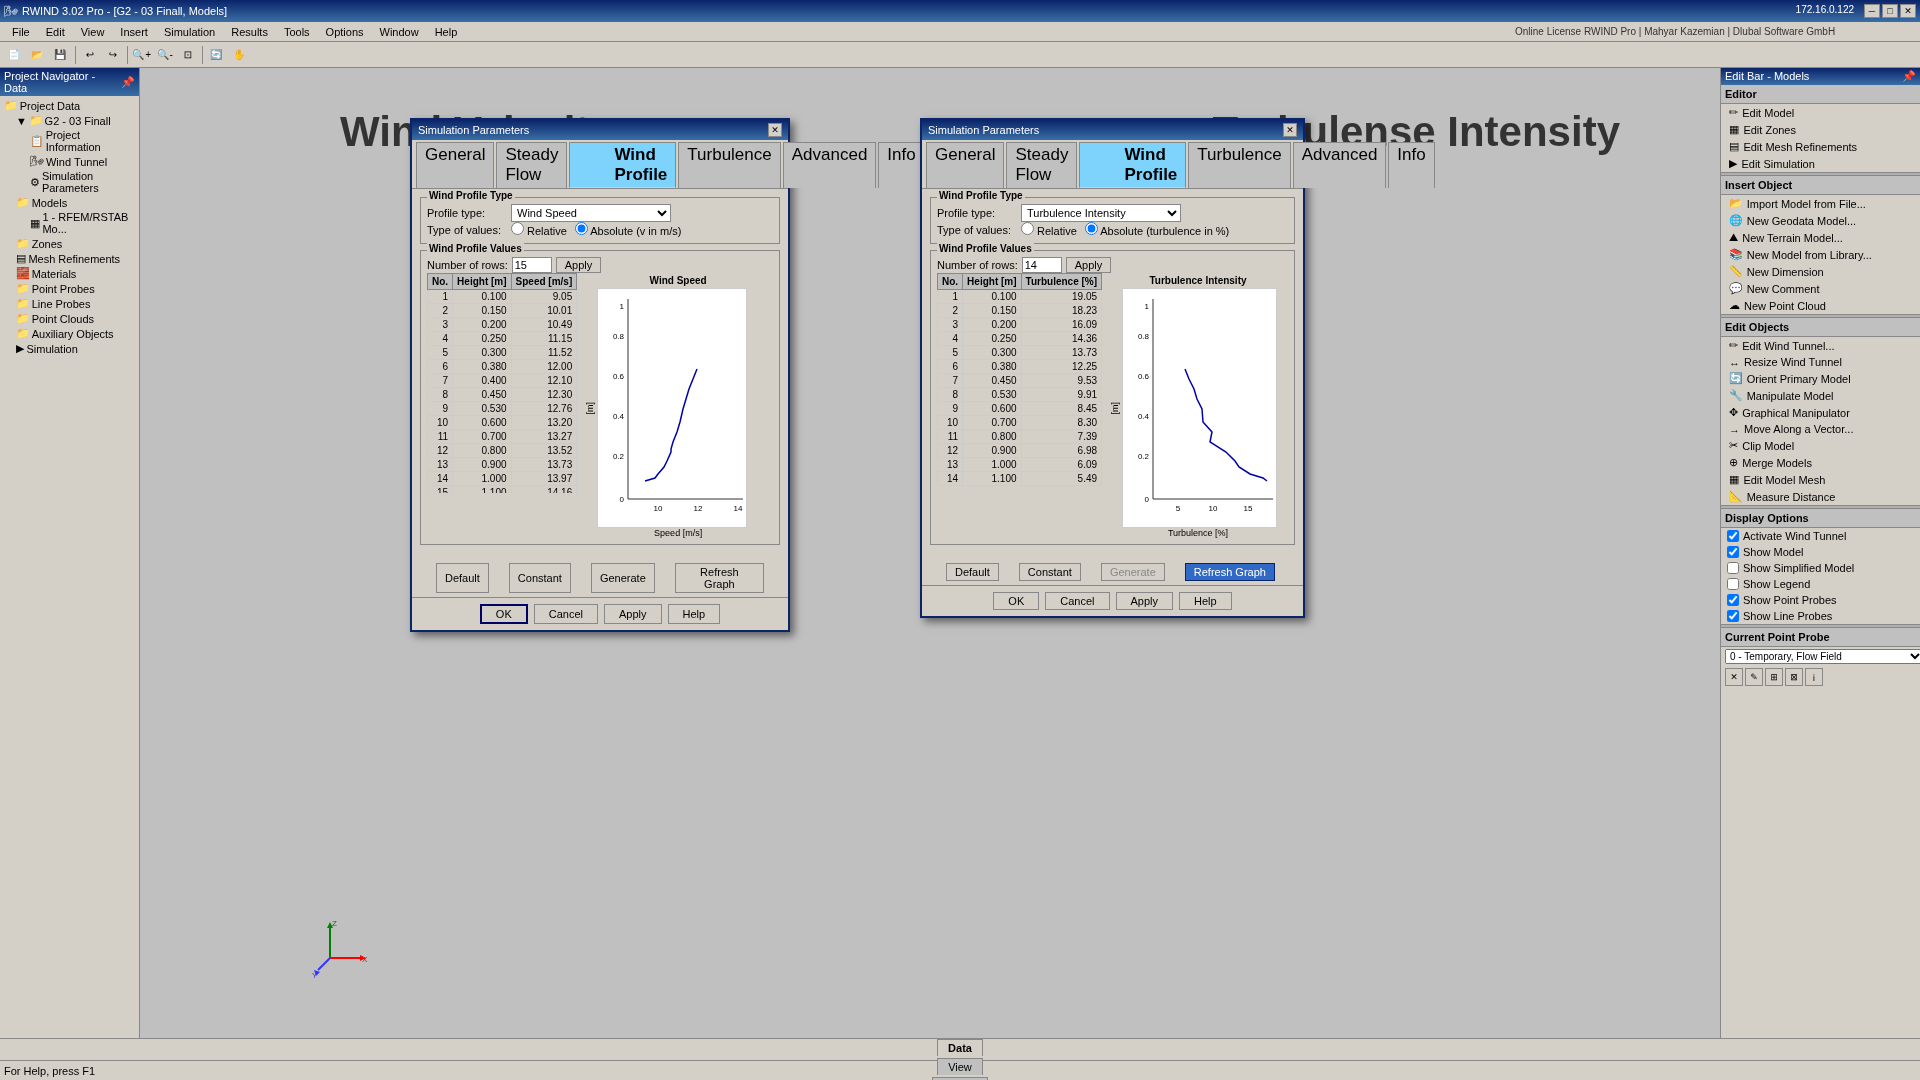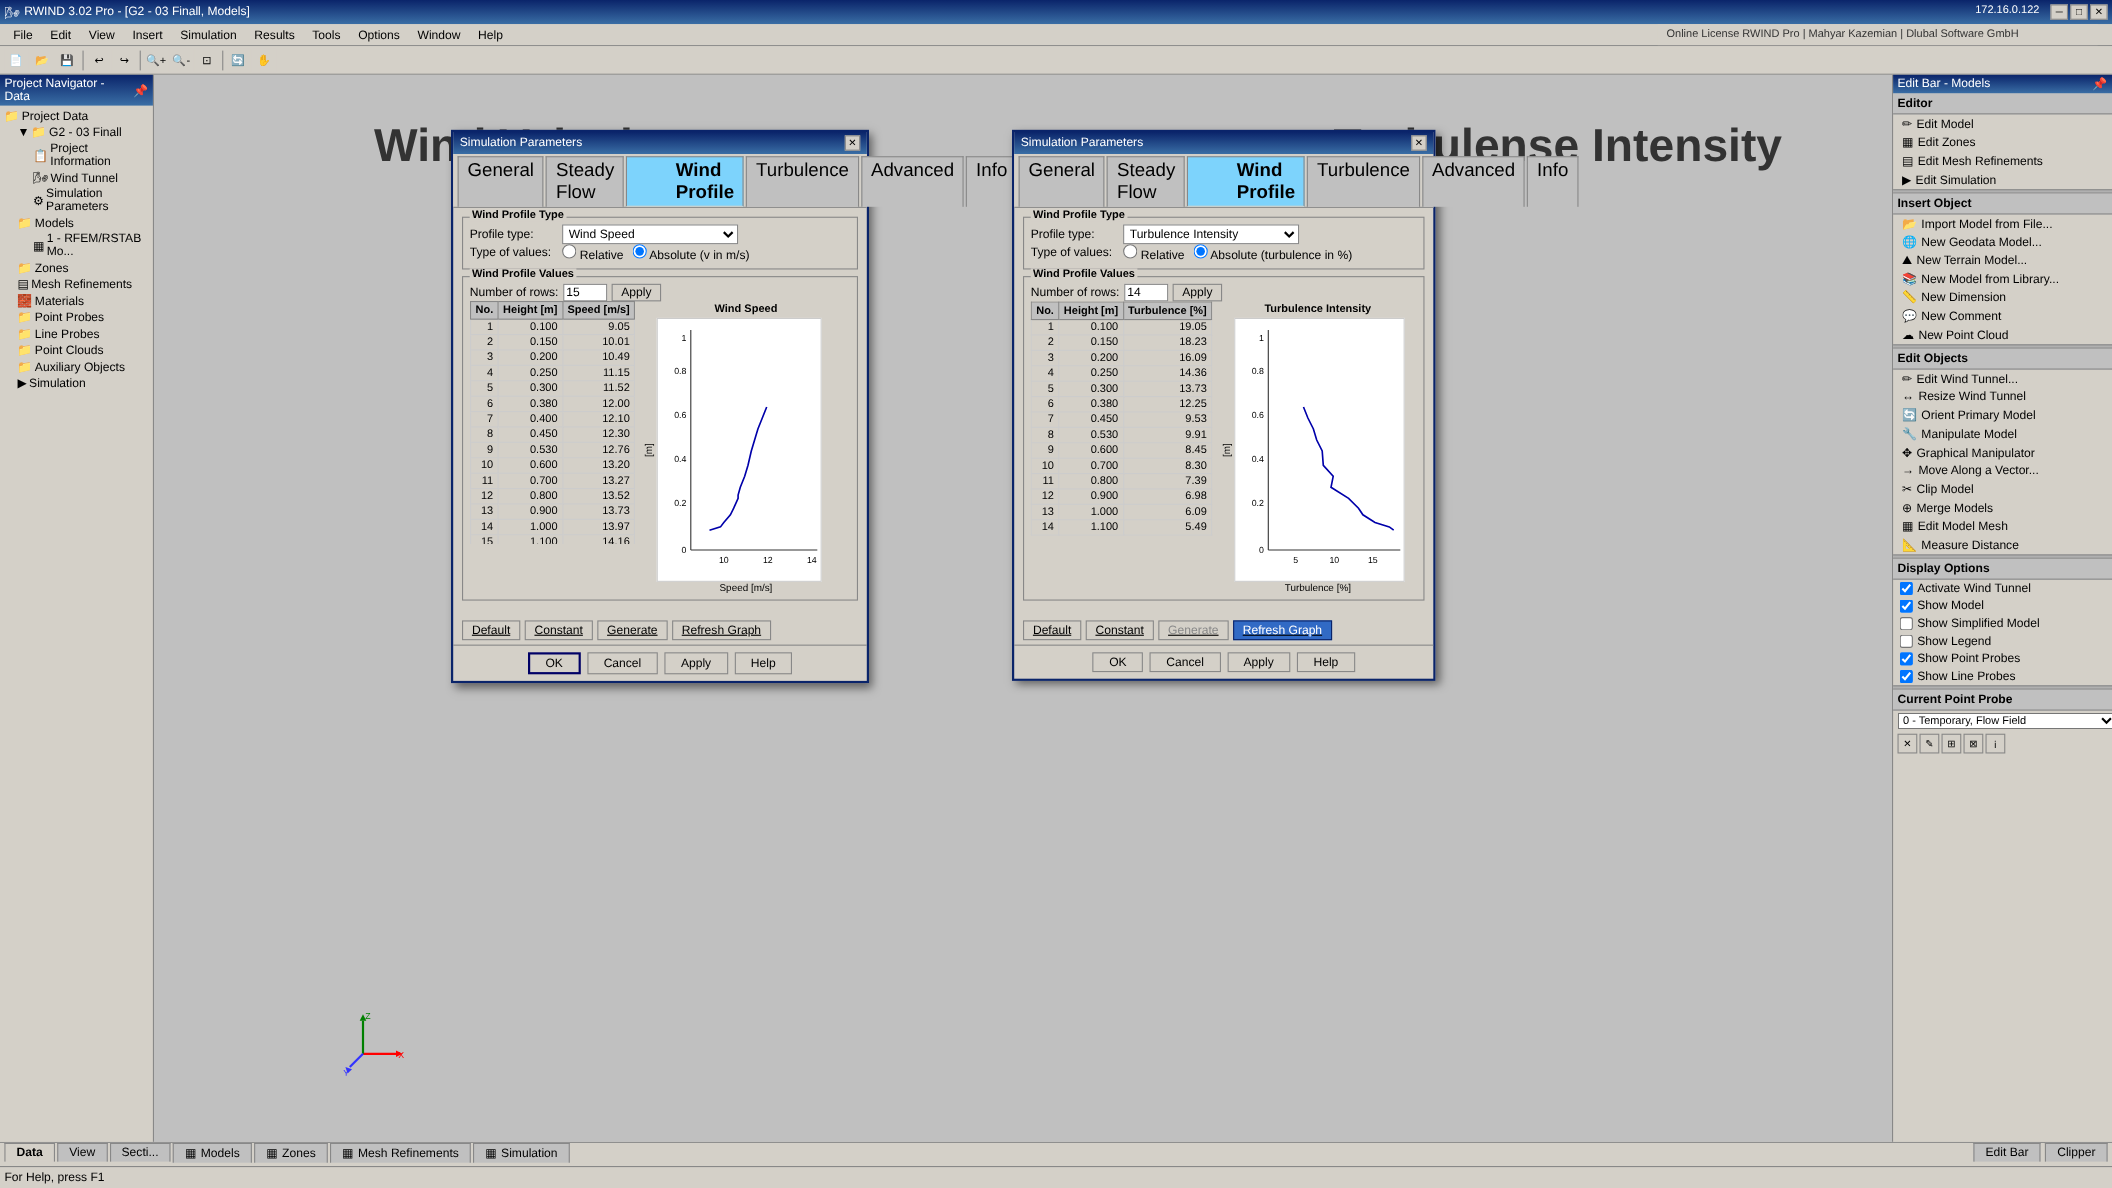--- a/index.html
+++ b/index.html
@@ -76,29 +76,29 @@
     .wind-table td { border: 1px solid #ccc; padding: 1px 4px; text-align: right; }
     .graph-title { text-align: center; font-size: 10px; font-weight: bold; padding: 2px; }
     .graph-x-label { text-align: center; font-size: 9px; }
     
     
     .dialog-bottom { display: flex; justify-content: center; gap: 6px; padding: 6px 8px; border-top: 1px solid #888; }
     .dlg-btn { padding: 2px 14px; font-size: 11px; background: #d4d0c8; border: 1px solid #888; cursor: pointer; }
     .dlg-btn.default-btn { border: 2px solid #000066; }
     
     
-    .action-btns { display: flex; gap: 4px; padding: 4px 8px; text-decoration: underline; }
+    .action-btns { display: flex; gap: 20px; padding: 4px 24px; }
     .action-btn { padding: 2px 8px; font-size: 11px; background: #d4d0c8; border: 1px solid #888; cursor: pointer; }
     .action-btn.highlight { background: #316ac5; color: white; border: 1px solid #0a246a; }
     
     
     .status-bar { height: 20px; background: #d4d0c8; border-top: 1px solid #888; display: flex; align-items: center; padding: 0 4px; font-size: 11px; }
     
     
-    .bottom-tabs { height: 22px; background: #d4d0c8; border-top: 1px solid #888; display: flex; align-items: flex-start; padding: 0 4px; gap: 2px; }
+    .bottom-tabs { height: 22px; background: #d4d0c8; border-top: 1px solid #888; display: flex; align-items: center; padding: 0 4px; gap: 2px; flex-direction: column; }
     .btab { padding: 2px 10px; border: 1px solid #888; border-bottom: none; cursor: pointer; background: #c0c0c0; font-size: 11px; display: flex; align-items: center; gap: 4px; }
     .btab.active { background: #d4d0c8; font-weight: bold; }
     
     
     .axis-container { position: absolute; bottom: 60px; left: 170px; width: 60px; height: 60px; }
     
     
     .dialog-inner { display: flex; gap: 6px; }
     .table-side { flex: 0 0 auto; }
     .graph-side { flex: 1; min-width: 170px; }

